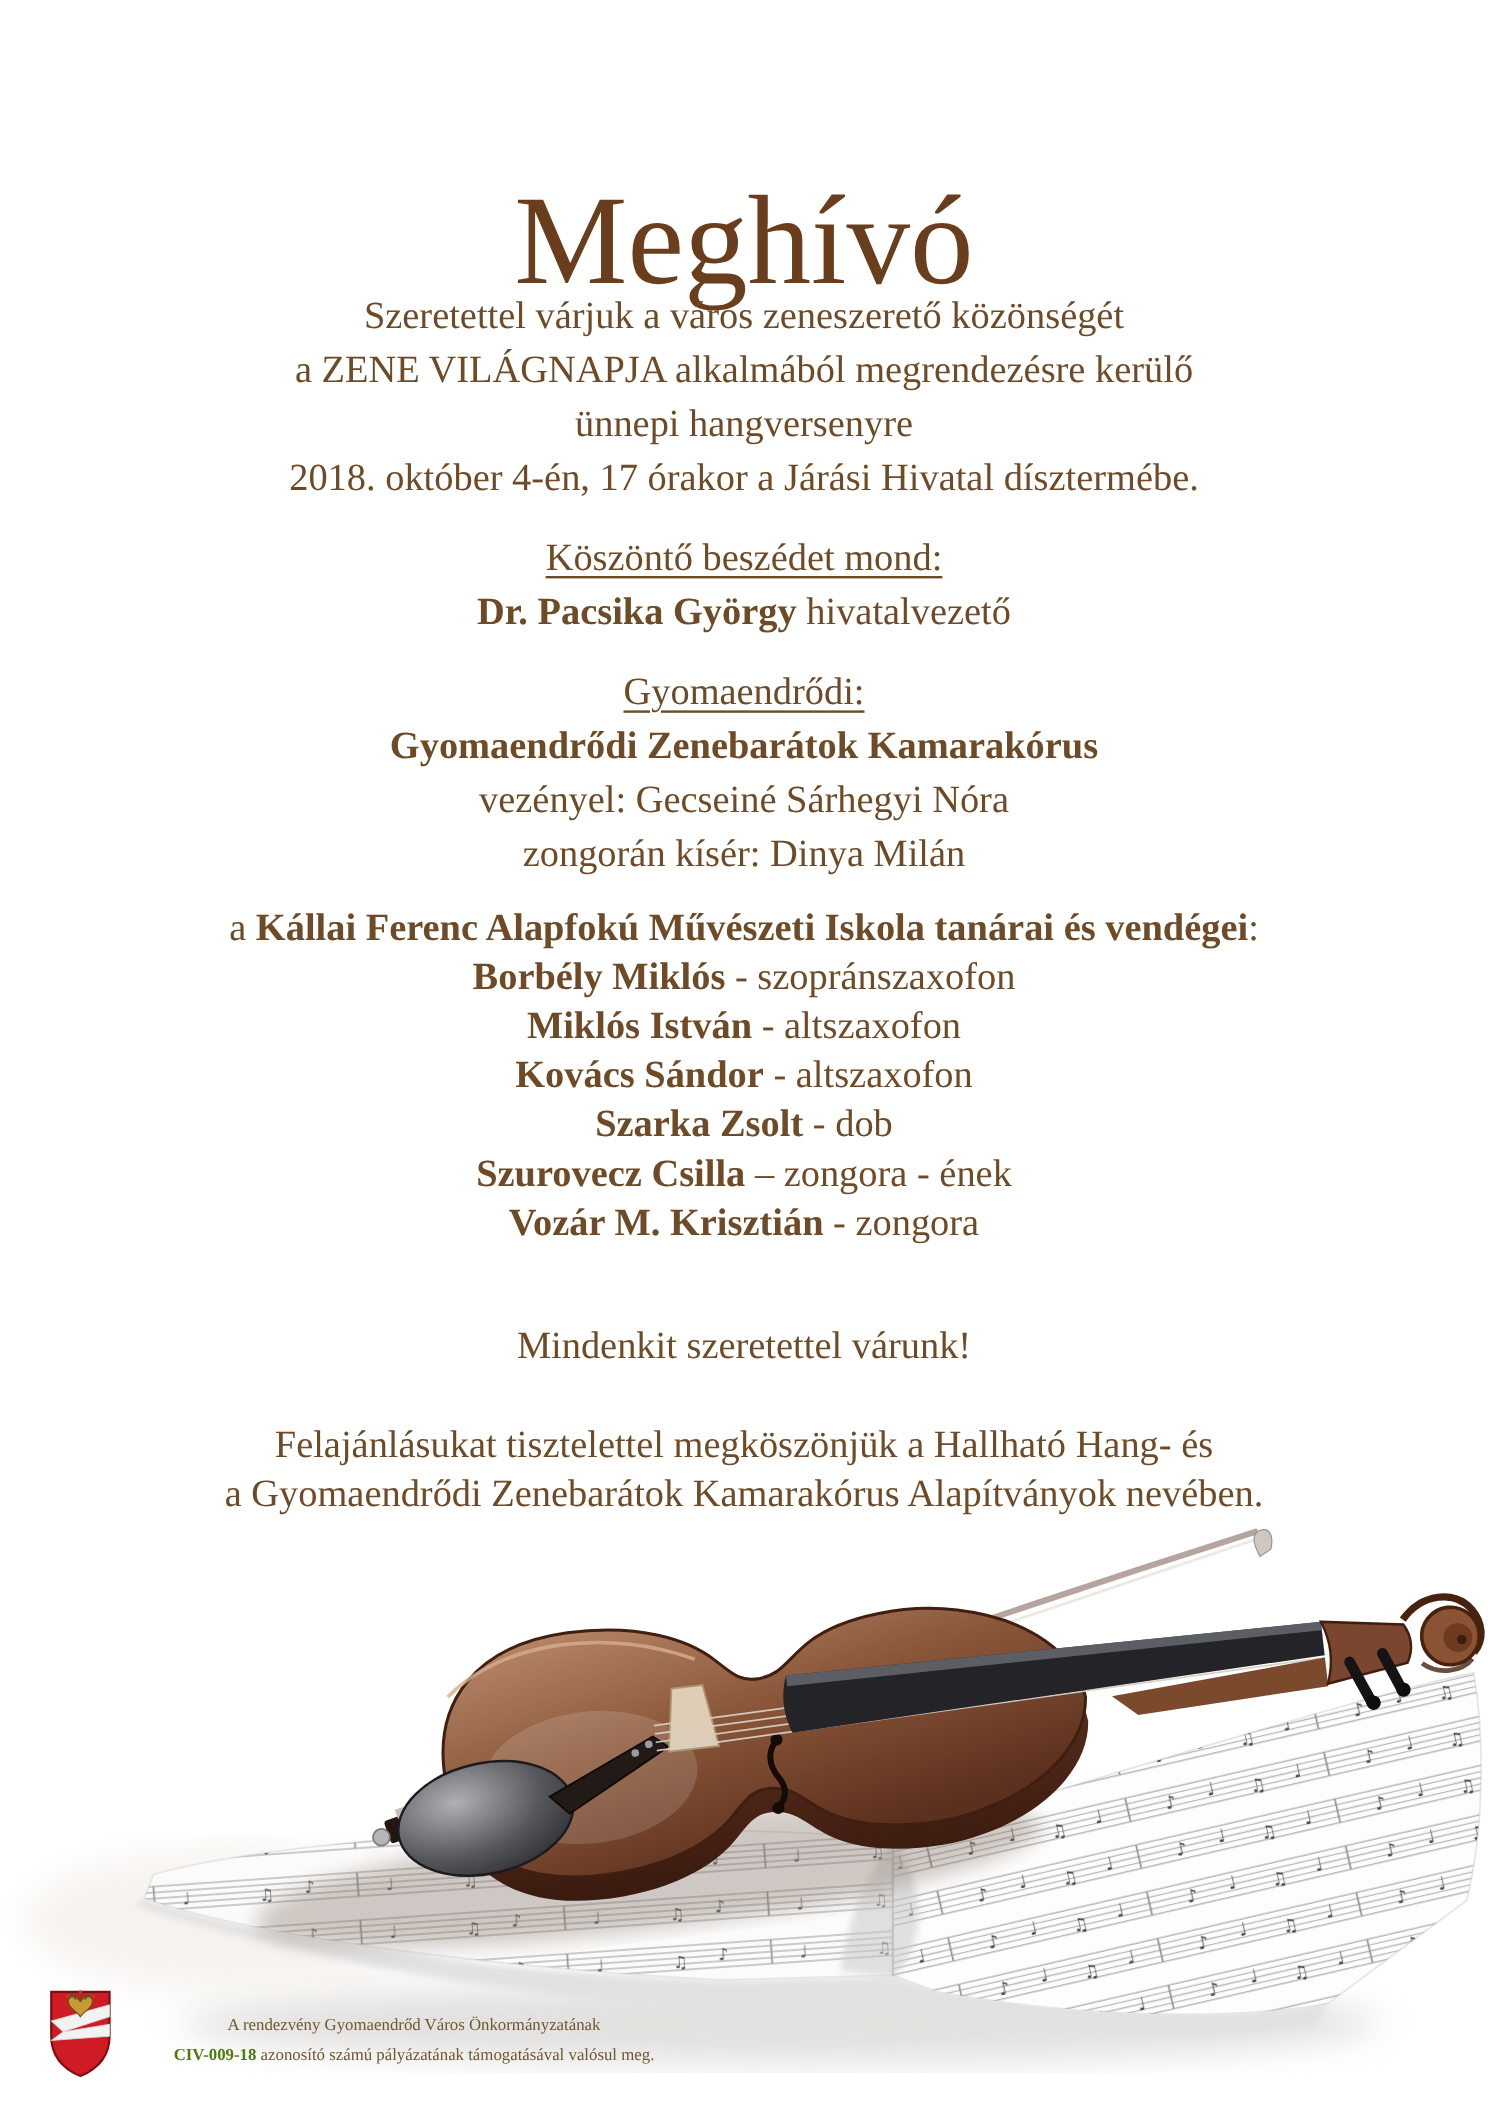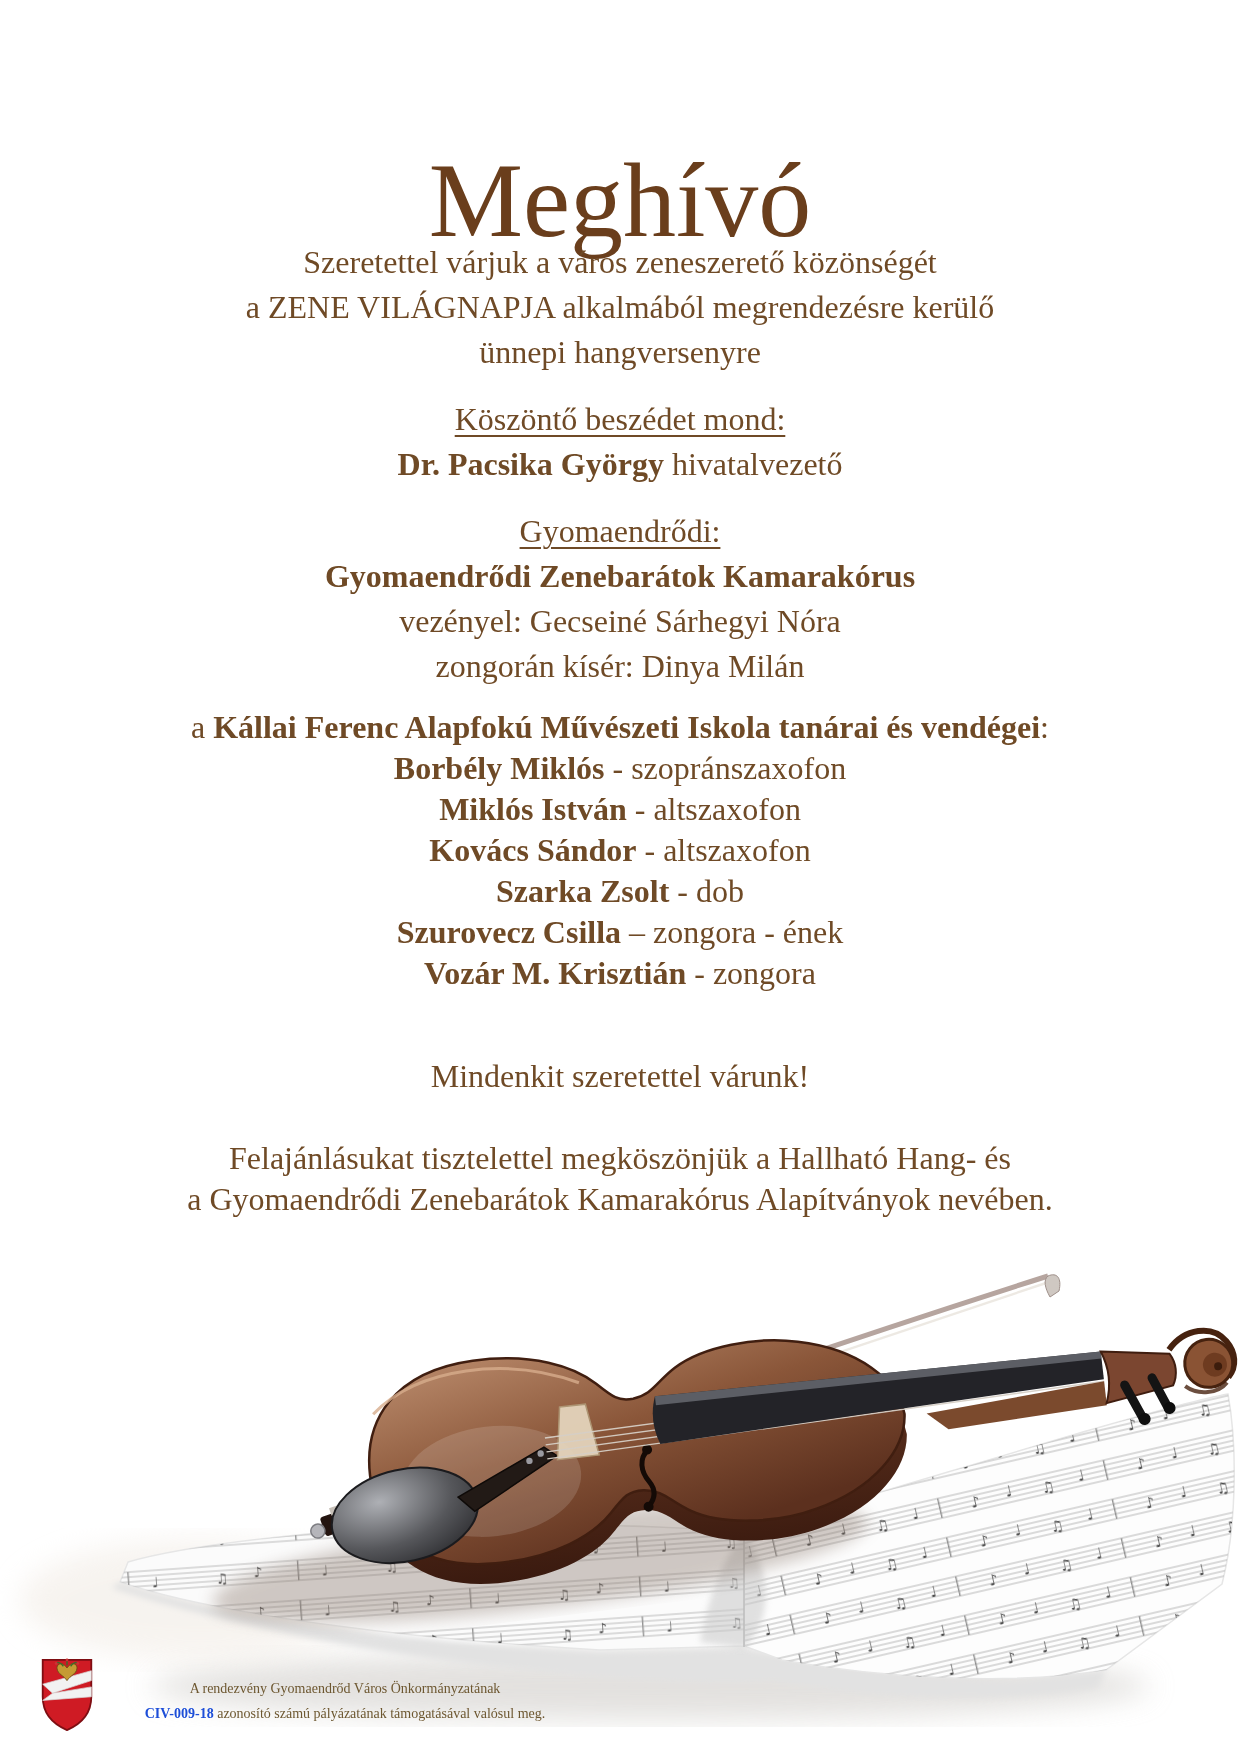--- a/index.html
+++ b/index.html
@@ -23,21 +23,21 @@
   .closing{margin-top:60px;}
   .thanks{margin-top:39px;}
   .thanks div{line-height:41px;}
 
   .scene{position:absolute;left:0;top:1130px;width:1240px;height:624px;z-index:1;}
 
   .footer{position:absolute;left:0;top:1650px;width:1240px;z-index:3;}
   .shield{position:absolute;left:40px;top:6px;width:54px;height:78px;}
   .footer-text{position:absolute;left:95px;top:26px;width:500px;text-align:center;
                font-size:14px;line-height:25px;color:var(--c-footer_text,#6d5730);}
-  .footer-text .code{font-weight:bold;color:#1d4ed8;}
+  .footer-text .code{font-weight:bold;color:#4d7c0f;}
 </style>
 </head>
 <body>
 
 <div class="page">
 
   <svg class="scene" viewBox="0 0 1240 624" aria-hidden="true">
     <defs>
       <linearGradient id="bodyGrad" x1="0" y1="0" x2="0.55" y2="1">
         <stop offset="0" stop-color="#bb8c6d"></stop>
@@ -188,20 +188,21 @@
     </g>
   </svg>
 
   <h1 class="title">Meghívó</h1>
 
   <div class="content">
     <div class="intro">
       <div>Szeretettel várjuk a város zeneszerető közönségét</div>
       <div>a ZENE VILÁGNAPJA alkalmából megrendezésre kerülő</div>
       <div>ünnepi hangversenyre</div>
+      <div>2018. október 4-én, 17 órakor a Járási Hivatal dísztermébe.</div>
     </div>
 
     <div class="g-head"><span class="u">Köszöntő beszédet mond:</span></div>
     <div><span class="b">Dr. Pacsika György</span><span> hivatalvezető</span></div>
 
     <div class="c-head"><span class="u">Gyomaendrődi:</span></div>
     <div class="b">Gyomaendrődi Zenebarátok Kamarakórus</div>
     <div>vezényel: Gecseiné Sárhegyi Nóra</div>
     <div>zongorán kísér: Dinya Milán</div>
 

